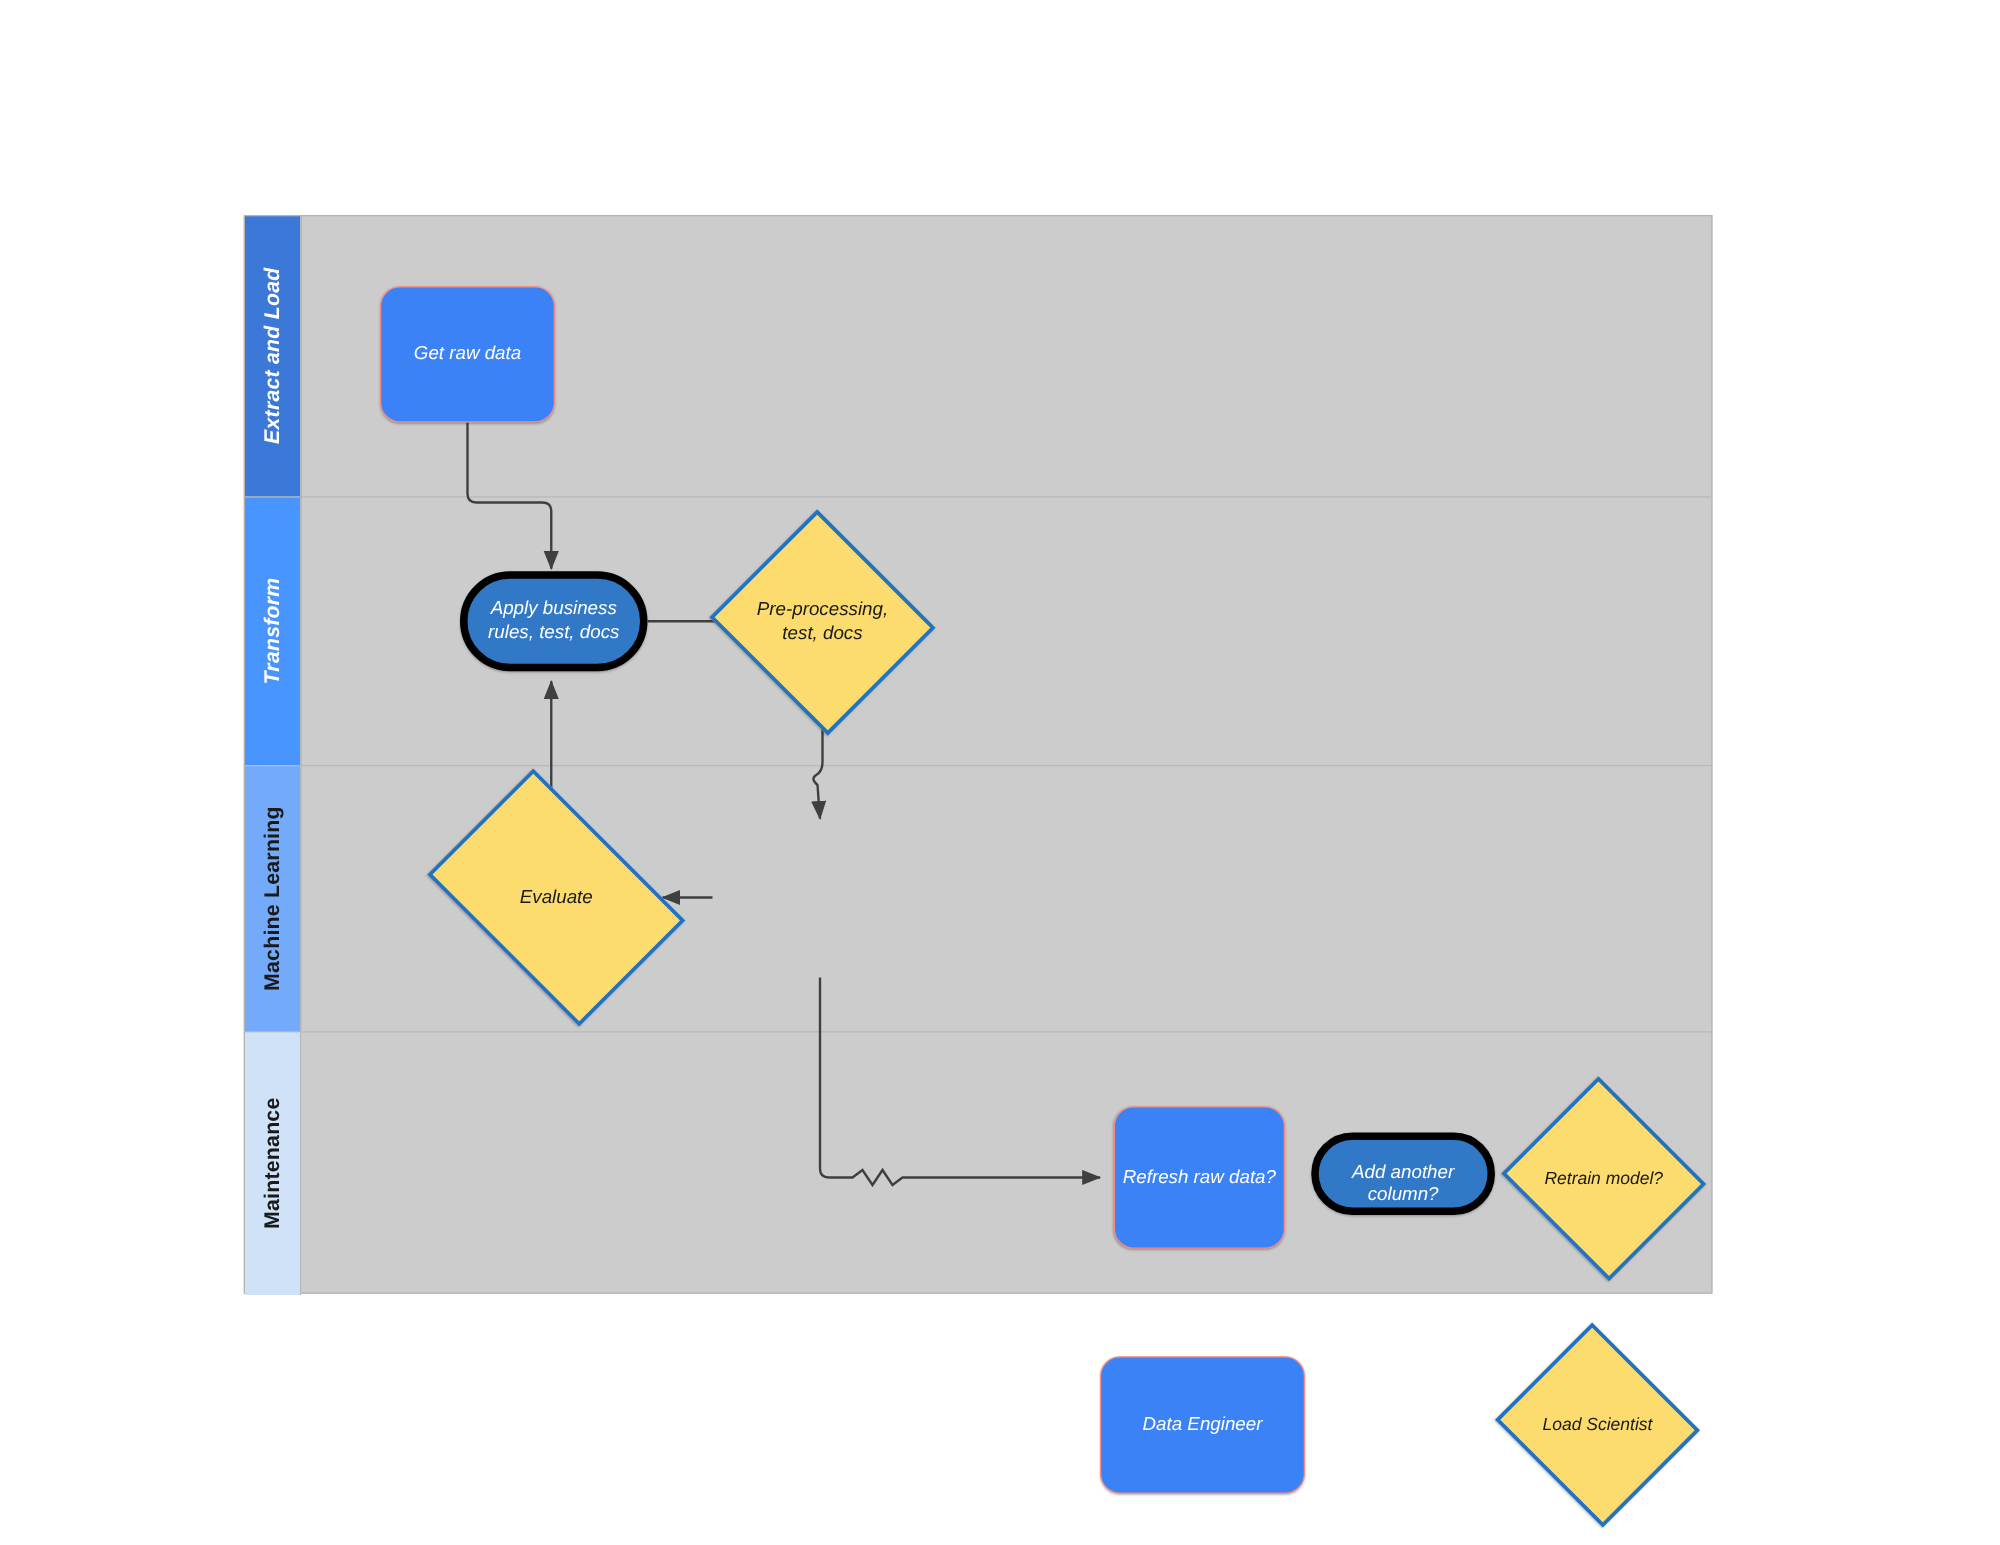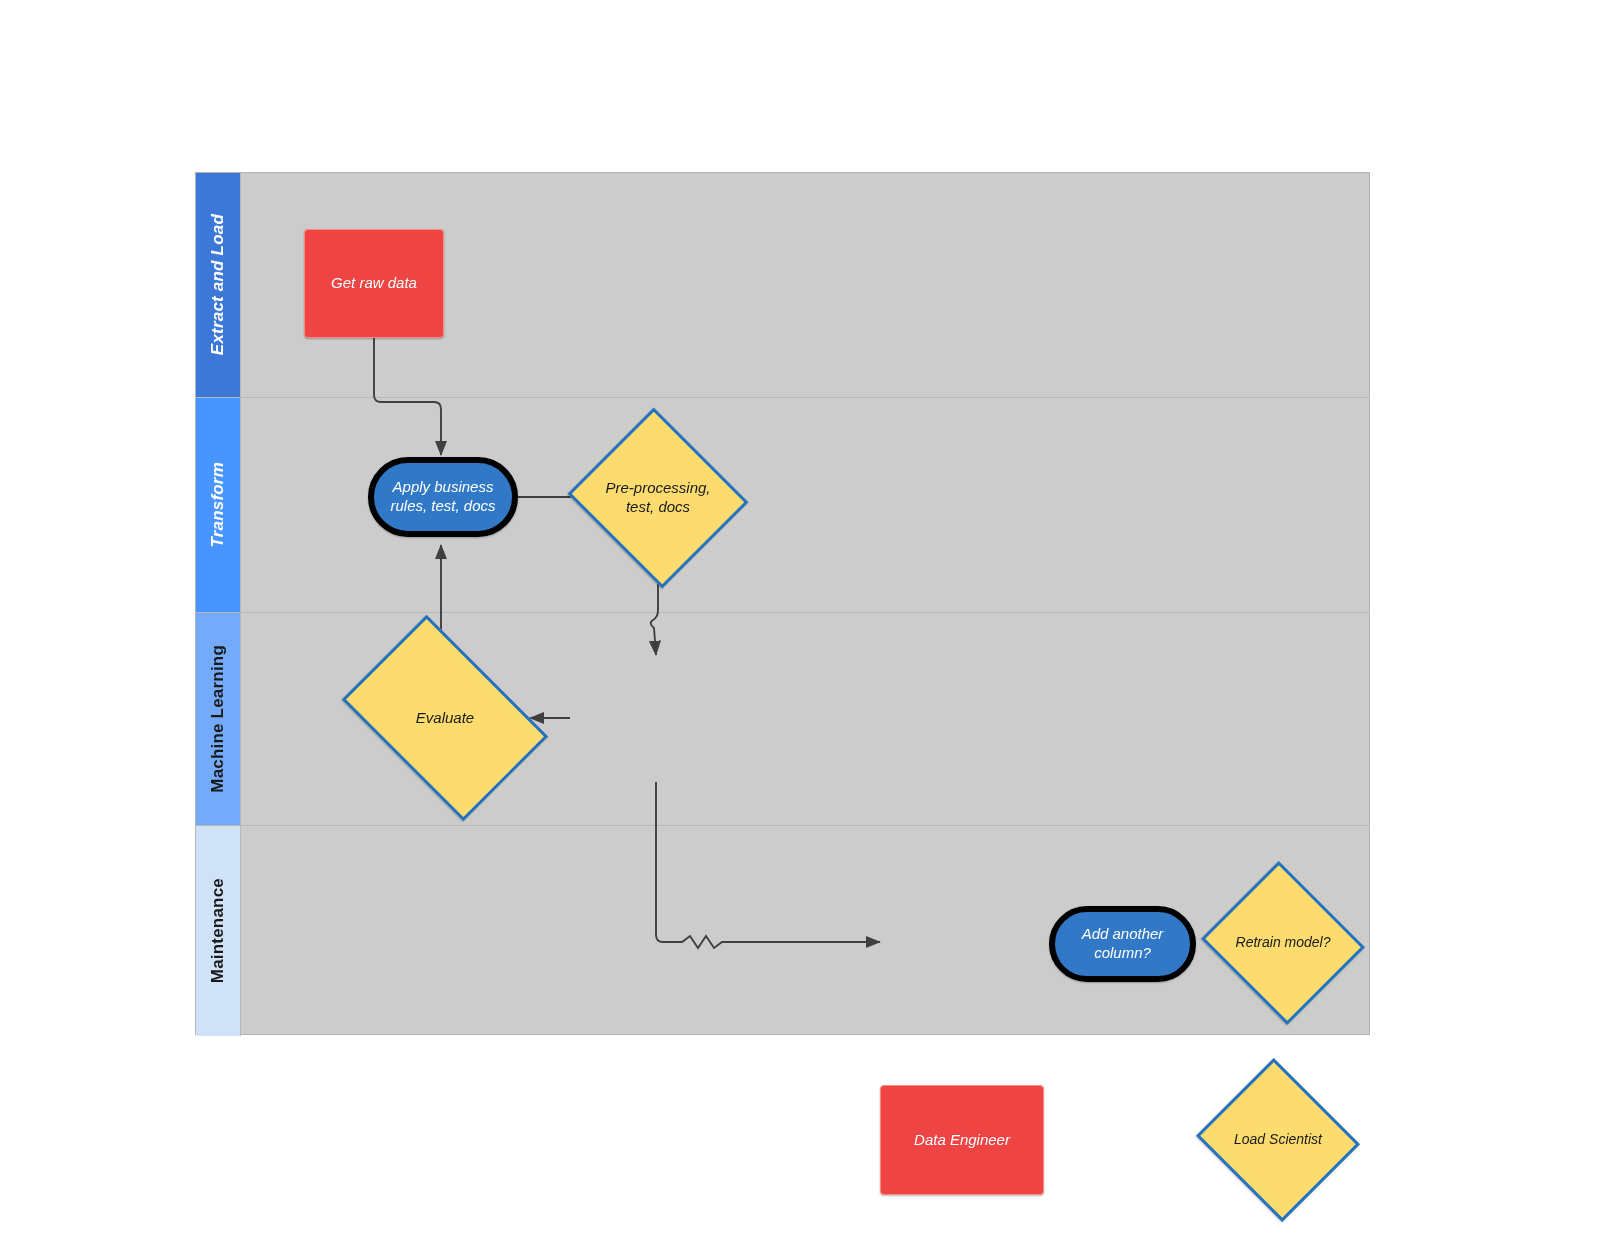--- a/index.html
+++ b/index.html
@@ -51,23 +51,23 @@
     position:absolute;
     display:flex;align-items:center;justify-content:center;
     text-align:center;
     font-style:italic;
     font-size:15px;
     line-height:1.25;
     box-sizing:border-box;
     z-index:5;
   }
   .n-rect{
-    background:#ef4444;
+    background:#3b82f6;
     color:#ffffff;
-    border-radius:4px;
+    border-radius:16px;
     border:1px solid #fb8b7e;
     box-shadow:0 1px 2px rgba(0,0,0,.28);
   }
   .n-ellipse{
     background:#3178c6;
     color:#ffffff;
     border-radius:999px;
     border:6px solid #000000;
     box-shadow:0 1px 2px rgba(0,0,0,.28);
   }
@@ -166,22 +166,25 @@
     <div class="dshape"></div>
     <span class="dlabel">Pre-processing, test, docs</span>
   </div>
 
   <div class="node n-diamond" style="left:359px;top:658px;width:172px;height:120px;">
     <div class="dshape"></div>
     <span class="dlabel">Evaluate</span>
   </div>
 
 
-
-  <div class="node n-ellipse" style="left:1049px;top:906px;width:147px;height:76px;">
+  <div class="node n-rect" style="left:891px;top:885px;width:137px;height:114px;">
+    <span>Refresh raw data?</span>
+  </div>
+
+  <div class="node n-ellipse" style="left:1049px;top:906px;width:147px;height:66px;align-items:flex-end;">
     <span style="padding:0 14px;">Add another column?</span>
   </div>
 
   <div class="node n-diamond" style="left:1222px;top:888px;width:122px;height:110px;">
     <div class="dshape"></div>
     <span class="dlabel" style="font-size:14px;">Retrain model?</span>
   </div>
 
   <div class="legend">
 

